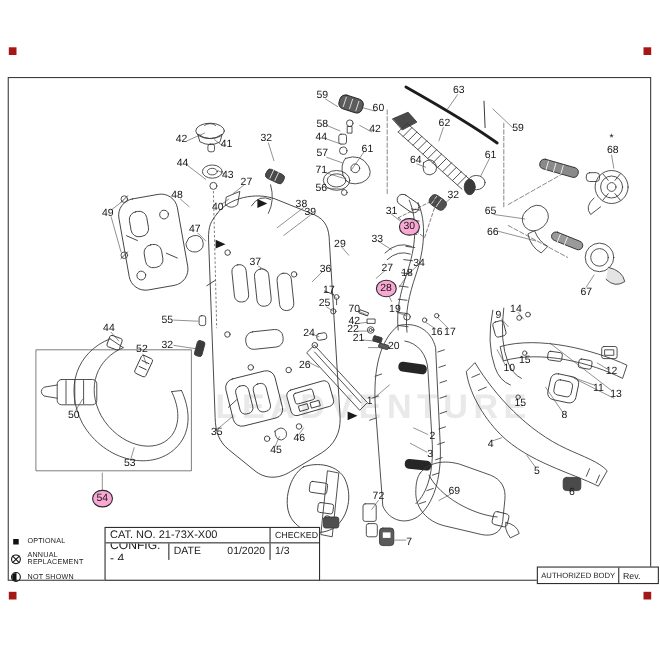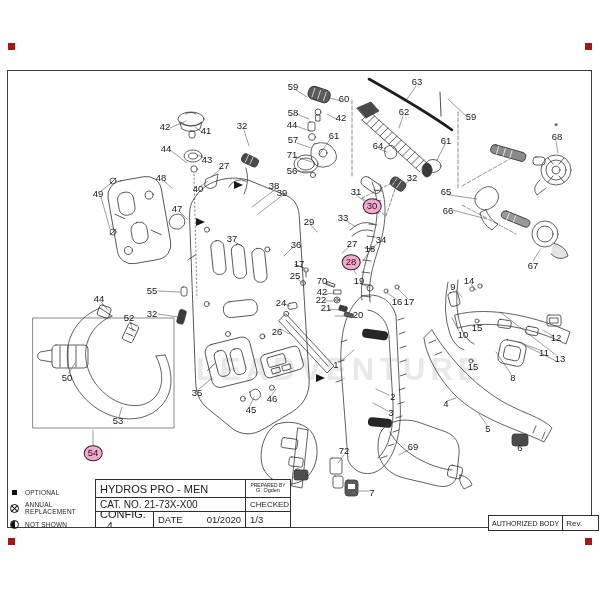--- a/index.html
+++ b/index.html
@@ -428,27 +428,20 @@
       <span class="legend-ico ico-circle-cross"></span>
       <span class="legend-label">ANNUAL REPLACEMENT</span>
     </div>
     <div class="legend-row">
       <span class="legend-ico ico-circle-half"></span>
       <span class="legend-label">NOT SHOWN</span>
     </div>
   </div>
 
   <div class="tblock">
-    <div class="t-row r1">
-      <div class="cell product">HYDROS PRO - MEN</div>
-      <div class="cell prep">
-        <span class="l1">PREPARED BY</span>
-        <span class="l2">G. Ogden</span>
-      </div>
-    </div>
     <div class="t-row r2">
       <div class="cell catno">CAT. NO. 21-73X-X00</div>
       <div class="cell checked">CHECKED</div>
     </div>
     <div class="t-row r3">
       <div class="cell config">CONFIG. - 4</div>
       <div class="cell datecell">
         <span>DATE</span>
         <span>01/2020</span>
       </div>

